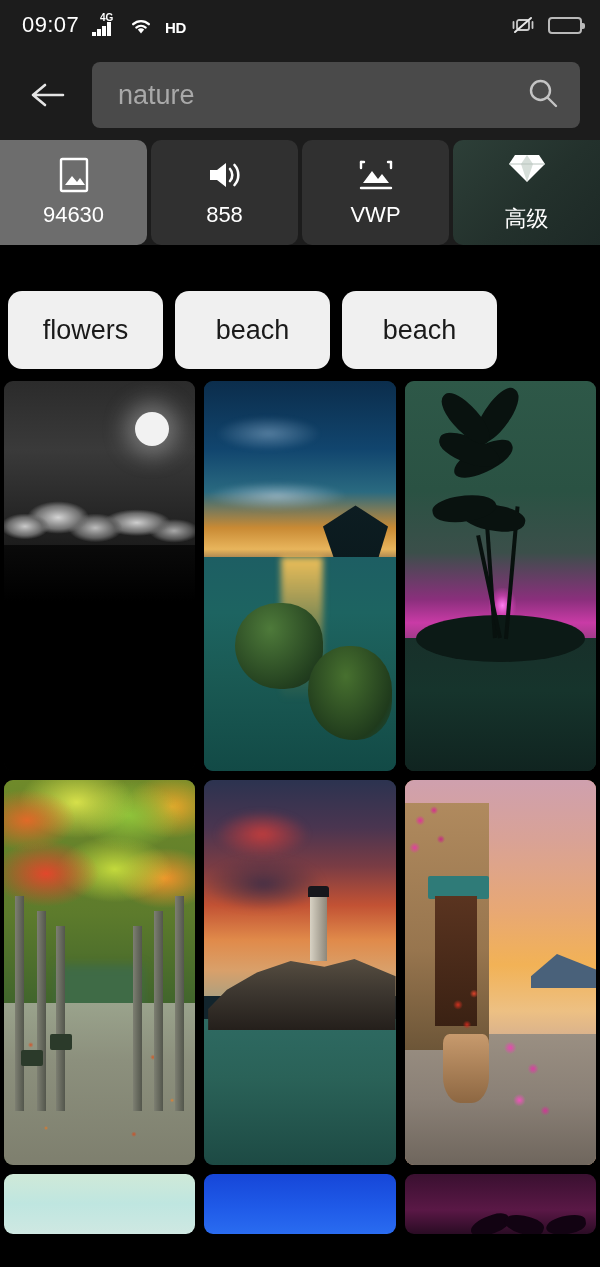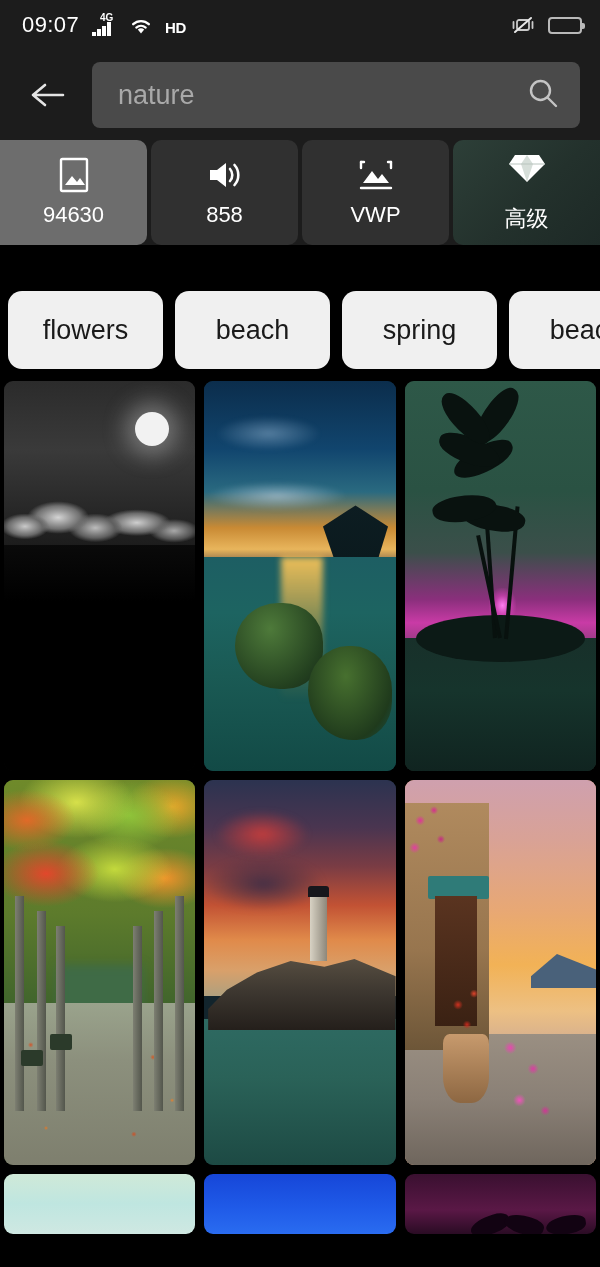--- a/index.html
+++ b/index.html
@@ -408,21 +408,20 @@
           </svg>
       </span>
       <span class="tab-label">高级</span>
     </div>
 
   </div>
 
   <div class="chips">
     <div class="chip">flowers</div>
     <div class="chip">beach</div>
-    <div class="chip">spring</div>
     <div class="chip">beach</div>
   </div>
 
   <div class="grid">
 
     <div class="grid-row r1">
       <div class="cell">
         <div class="art art-moon">
           <div class="sky"></div>
             <div class="cloudband"></div>

